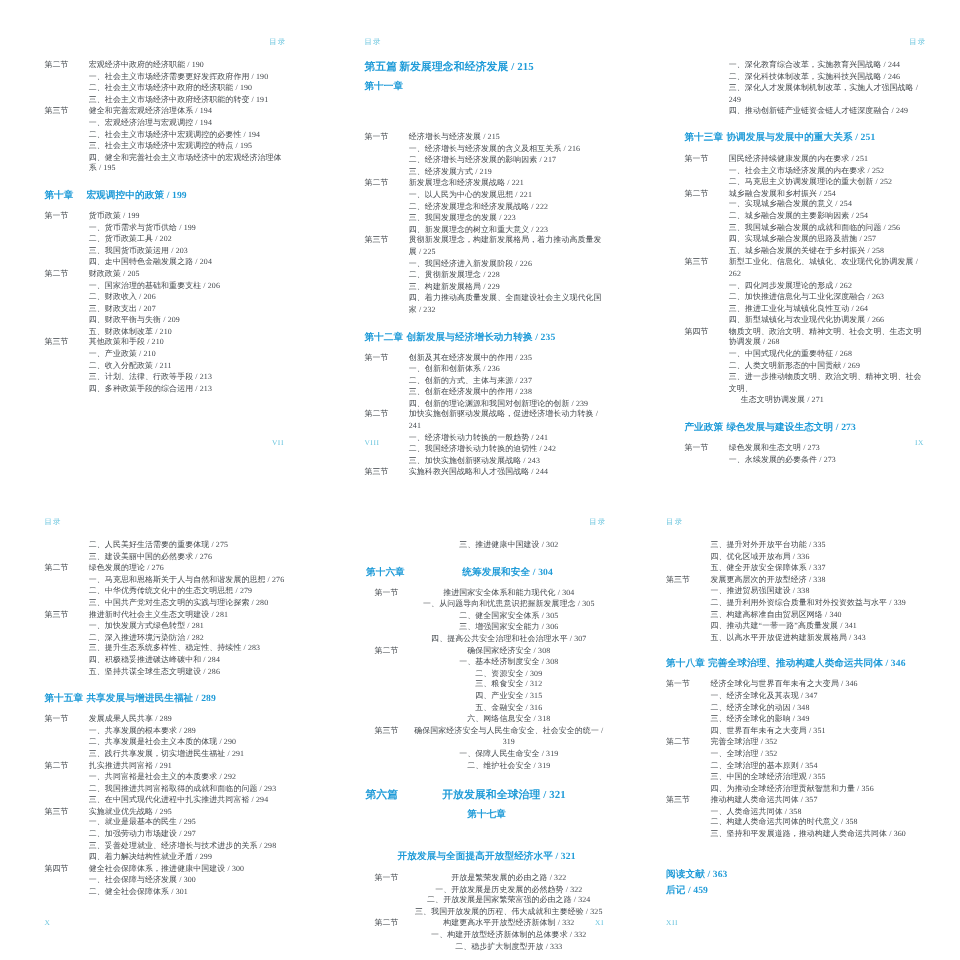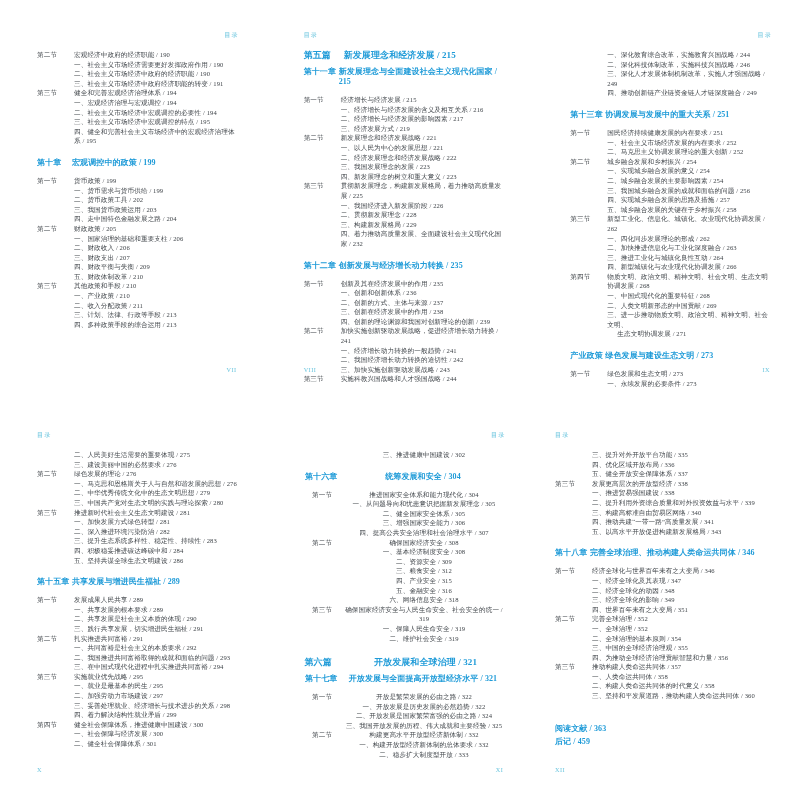--- a/index.html
+++ b/index.html
@@ -16,24 +16,24 @@
   .page-content{position:absolute;left:37px;right:26px;top:50px;}
   .row{font-size:6.6px;line-height:9.6px;color:#41464b;letter-spacing:0.1px;}
   .row.sec{display:flex;}
   .row.sec .lbl{flex:0 0 37px;color:#3c4146;}
   .row.sec .ttl{flex:1;}
   .row.item{padding-left:37px;}
   .row.cont{padding-left:47px;}
   .row.chapter{display:flex;color:#1f9bd8;font-weight:bold;font-size:8px;line-height:10px;margin:12px 0 8px 0;}
   .row.chapter .lbl{flex:0 0 35px;}
   .row.chapter .ttl{flex:1;}
-  .row.part{display:flex;color:#1f9bd8;font-weight:bold;font-size:9px;line-height:11px;margin:14px 0 6px 0;gap:11px;}
+  .row.part{display:flex;color:#1f9bd8;font-weight:bold;font-size:9px;line-height:11px;margin:14px 0 6px 0;}
   .row.part .lbl{flex:0 0 29px;}
   .row.part .ttl{flex:1;}
-  .row.part + .row.chapter{margin-top:6px;}
+  .row.part + .row.chapter{margin-top:6px;flex-direction:column;}
   .row.back{color:#1f9bd8;font-weight:bold;font-size:8px;line-height:10px;margin-top:3px;}
   .row.back.first{margin-top:23px;}
   .page-content > .row:first-child{margin-top:0;}
   .pg::before{content:" / ";}
   .chapter .pg, .part .pg, .back .pg{font-weight:bold;}
   .hdr{position:absolute;top:31px;font-size:6.2px;color:#6ac5de;letter-spacing:1px;}
   .folio{position:absolute;bottom:27px;font-size:6.2px;color:#6ac5de;letter-spacing:0.5px;}
   .side-right .hdr{right:28px;}
   .side-right .folio{right:30px;}
   .side-left .hdr{left:37px;}
@@ -95,21 +95,20 @@
     </div>
     <div class="page side-left" style="left: 266.667px; top: 0px;">
       <span class="hdr">目录</span>
       <div class="page-content">
         <div class="row part">
           <span class="lbl">第五篇</span>
           <span class="ttl">新发展理念和经济发展<span class="pg">215</span></span>
         </div>
         <div class="row chapter">
           <span class="lbl">第十一章</span>
-          <span class="ttl">新发展理念与全面建设社会主义现代化国家<span class="pg">215</span></span>
         </div>
         <div class="row sec">
           <span class="lbl">第一节</span>
           <span class="ttl">经济增长与经济发展<span class="pg">215</span></span>
         </div>
         <div class="row item"><span>一、经济增长与经济发展的含义及相互关系</span><span class="pg">216</span></div>
         <div class="row item"><span>二、经济增长与经济发展的影响因素</span><span class="pg">217</span></div>
         <div class="row item"><span>三、经济发展方式</span><span class="pg">219</span></div>
         <div class="row sec">
           <span class="lbl">第二节</span>

